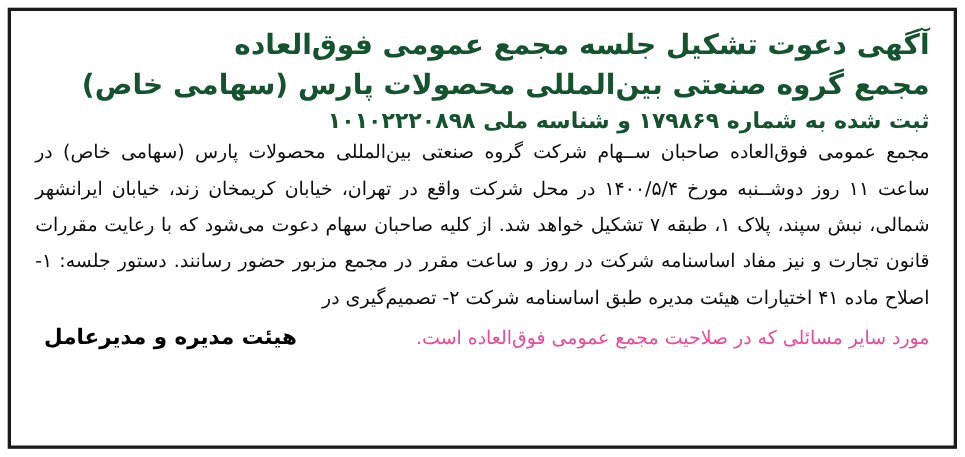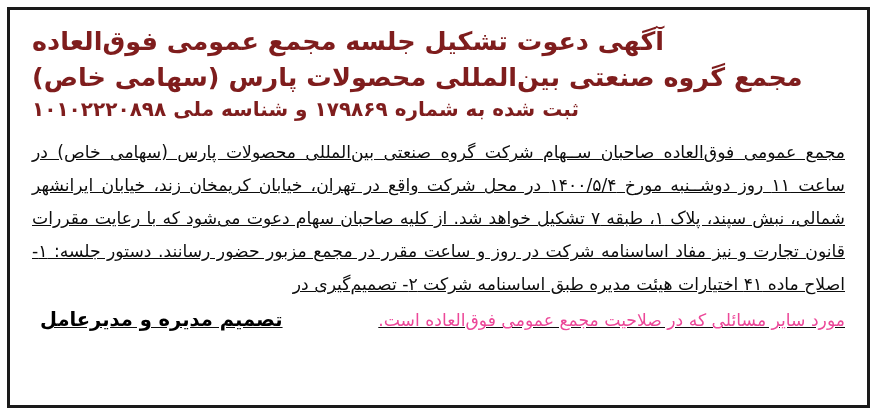--- a/index.html
+++ b/index.html
@@ -23,46 +23,44 @@
     box-sizing: border-box;
     width: 100%;
     height: 100%;
     border: 3px solid #1a1a1a;
     padding: 14px 22px 10px 22px;
     display: flex;
     flex-direction: column;
     justify-content: flex-start;
   }
   .headline {
-    text-align: left;
+    text-align: right;
     font-weight: bold;
-    color: #7f1d1d;
+    color: #14532d;
     direction: rtl;
     unicode-bidi: embed;
   }
   .headline .line {
     font-size: 25.5px;
     line-height: 1.40;
     letter-spacing: -0.2px;
     white-space: nowrap;
   }
   .headline .line-3 {
     font-size: 20px;
     line-height: 1.40;
   }
   .body-text {
-    margin-top: 13px;
     direction: rtl;
     unicode-bidi: embed;
     text-align: justify;
     text-align-last: right;
     font-size: 17.2px;
     line-height: 1.92;
     color: #0d0d0d;
-    text-decoration: underline;
   }
   .signature-line {
     display: flex;
     flex-direction: row;
     align-items: baseline;
     justify-content: flex-start;
     gap: 30px;
     direction: rtl;
   }
   .signature-line .tail {
@@ -89,18 +87,18 @@
     <div class="headline">
       <div class="line line-1">آگهی دعوت تشکیل جلسه مجمع عمومی فوق‌العاده</div>
       <div class="line line-2">مجمع گروه صنعتی بین‌المللی محصولات پارس (سهامی خاص)</div>
       <div class="line line-3">ثبت شده به شماره ۱۷۹۸۶۹ و شناسه ملی ۱۰۱۰۲۲۲۰۸۹۸</div>
     </div>
 
     <div class="body-text">
       <span>مجمع عمومی فوق‌العاده صاحبان ســهام شرکت گروه صنعتی بین‌المللی محصولات پارس (سهامی خاص) در ساعت ۱۱ روز دوشــنبه مورخ ۱۴۰۰/۵/۴ در محل شرکت واقع در تهران، خیابان کریمخان زند، خیابان ایرانشهر شمالی، نبش سپند، پلاک ۱، طبقه ۷ تشکیل خواهد شد. از کلیه صاحبان سهام دعوت می‌شود که با رعایت مقررات قانون تجارت و نیز مفاد اساسنامه شرکت در روز و ساعت مقرر در مجمع مزبور حضور رسانند. دستور جلسه: ۱- اصلاح ماده ۴۱ اختیارات هیئت مدیره طبق اساسنامه شرکت ۲- تصمیم‌گیری در</span>
       <div class="signature-line">
         <span class="tail">مورد سایر مسائلی که در صلاحیت مجمع عمومی فوق‌العاده است.</span>
-        <span class="signature">تصمیم مدیره و مدیرعامل</span>
+        <span class="signature">هیئت مدیره و مدیرعامل</span>
       </div>
     </div>
 
   </div>
 </div>
 
 </body></html>

